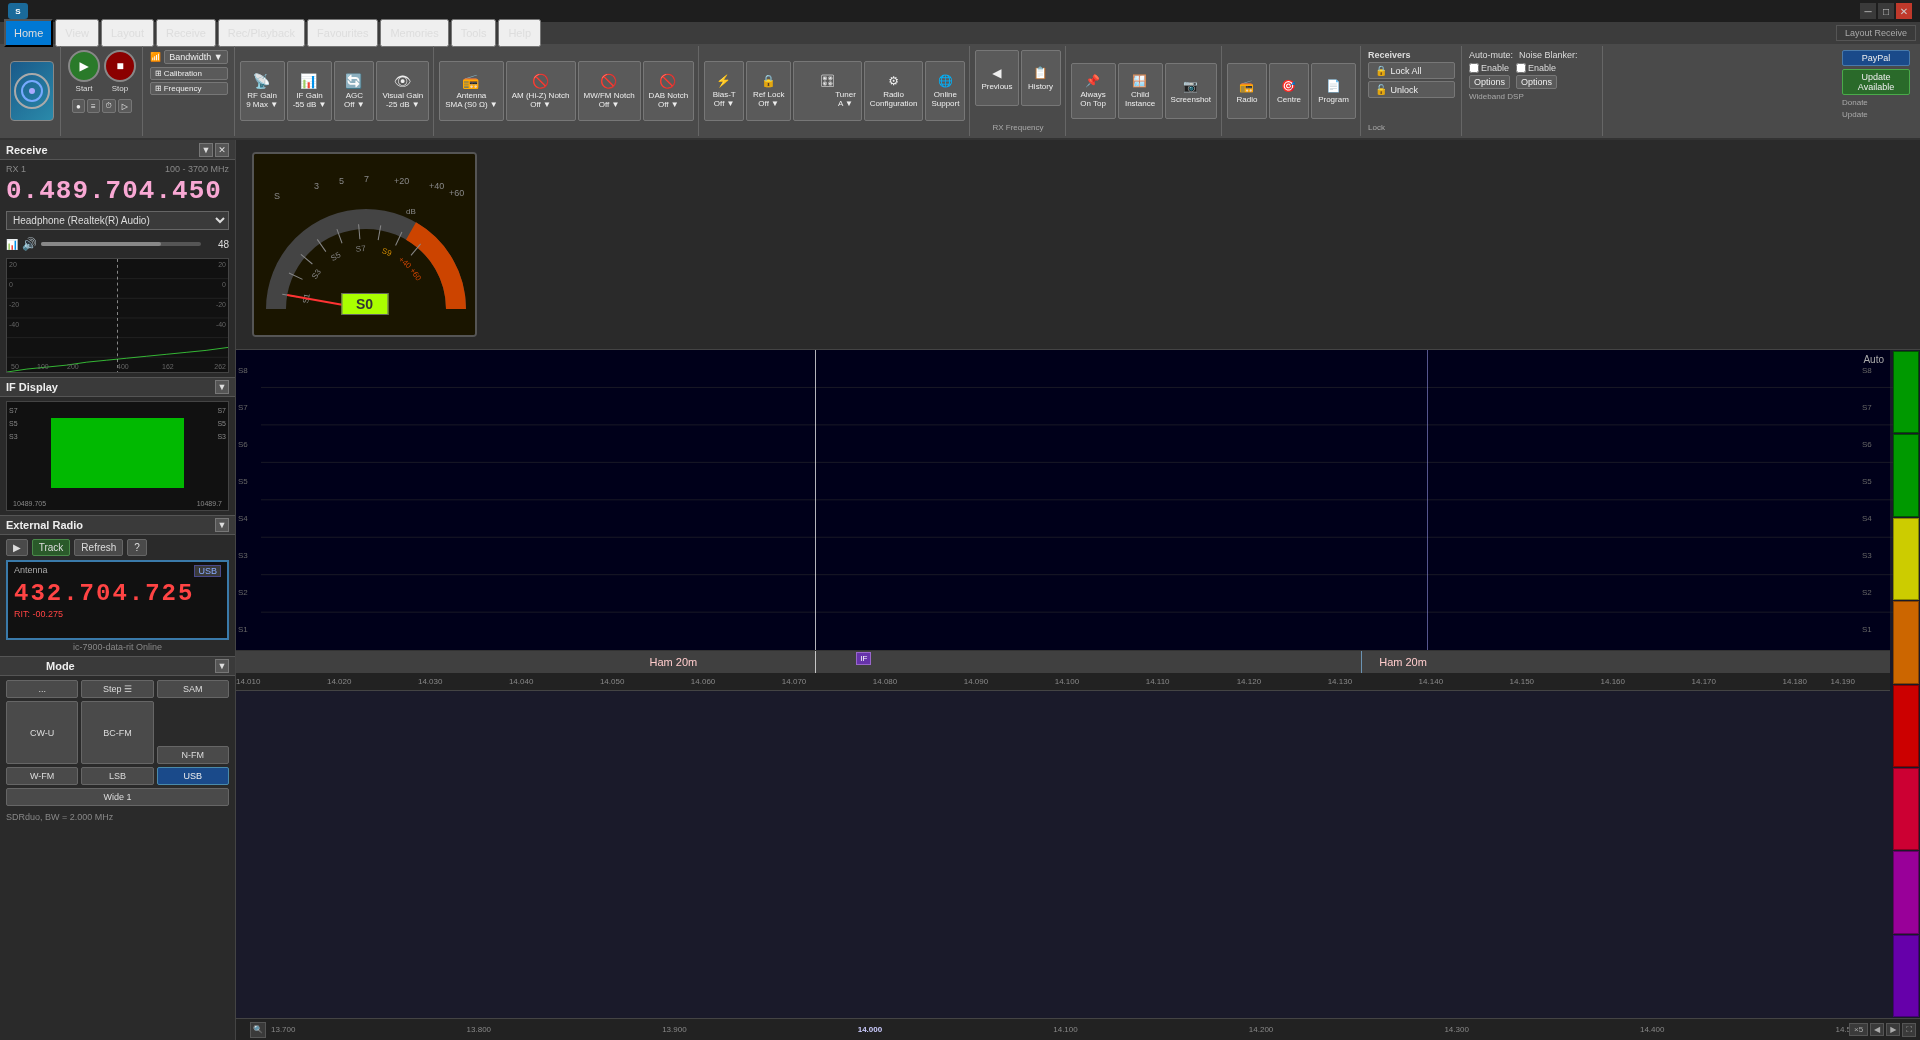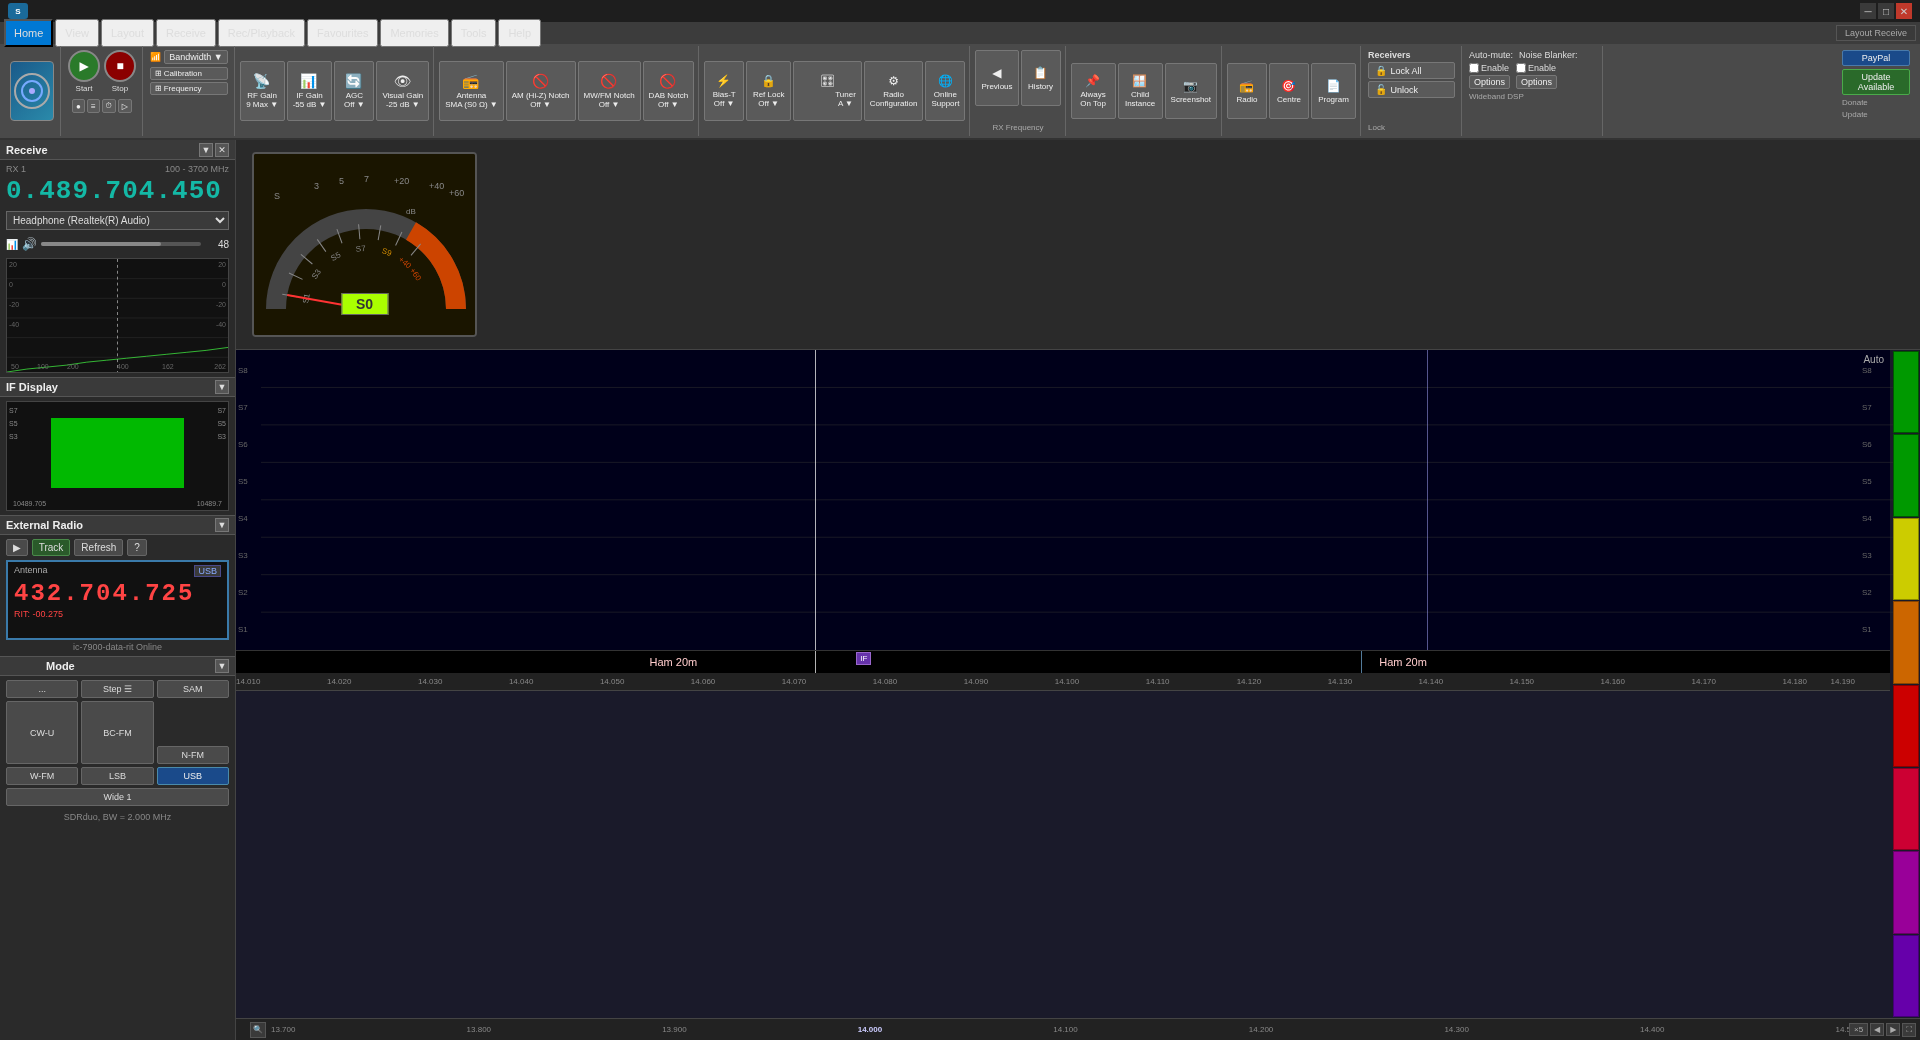--- a/index.html
+++ b/index.html
@@ -307,21 +307,21 @@
         <button style="width:14px;height:14px;background:#555;border:1px solid #777;color:#ddd;cursor:pointer;display:flex;align-items:center;justify-content:center;font-size:9px;">▼</button>
         <button style="width:14px;height:14px;background:#555;border:1px solid #777;color:#ddd;cursor:pointer;display:flex;align-items:center;justify-content:center;font-size:9px;">✕</button>
       </div>
     </div>
 
     <div style="padding:4px 6px;background:#2a2a2a;">
       <div style="display:flex;justify-content:space-between;align-items:center;">
         <span style="font-size:9px;color:#888;">RX 1</span>
         <span style="font-size:9px;color:#888;">100 - 3700 MHz</span>
       </div>
-      <div style="font-size:26px;font-weight:bold;color:#14b8a6;letter-spacing:1px;font-family:'Courier New',monospace;margin:2px 0;">0.489.704.450</div>
+      <div style="font-size:26px;font-weight:bold;color:#f9a8d4;letter-spacing:1px;font-family:'Courier New',monospace;margin:2px 0;">0.489.704.450</div>
       <select style="width:100%;background:#3a3a3a;border:1px solid #666;color:#ddd;font-size:10px;padding:2px;margin:3px 0;">
         <option>Headphone (Realtek(R) Audio)</option>
       </select>
     </div>
 
     <div style="display:flex;align-items:center;gap:4px;padding:0 6px 3px;">
       <span style="font-size:10px;">📊</span>
       <span style="font-size:12px;">🔊</span>
       <div style="flex:1;height:4px;background:#555;border-radius:2px;position:relative;cursor:pointer;">
         <div style="width:75%;height:100%;background:#888;border-radius:2px;"></div>
@@ -426,21 +426,21 @@
       </div>
       <div style="display:flex;gap:3px;">
         <button style="flex:1;background:#4a4a4a;border:1px solid #666;color:#ddd;font-size:9px;cursor:pointer;padding:3px 2px;text-align:center;border-radius:2px;">W-FM</button>
         <button style="flex:1;background:#4a4a4a;border:1px solid #666;color:#ddd;font-size:9px;cursor:pointer;padding:3px 2px;text-align:center;border-radius:2px;">LSB</button>
         <button style="flex:1;background:#1a4a8a;border:1px solid #4a8aaa;color:#eee;font-size:9px;cursor:pointer;padding:3px 2px;text-align:center;border-radius:2px;">USB</button>
       </div>
       <div style="margin-top:3px;display:flex;gap:3px;">
         <button style="flex:1;background:#4a4a4a;border:1px solid #666;color:#ddd;font-size:9px;cursor:pointer;padding:3px 12px;border-radius:2px;">Wide 1</button>
       </div>
     </div>
-    <div style="font-size:9px;color:#888;padding:2px 6px;text-align:center;">SDRduo, BW = 2.000 MHz</div>
+    <div style="font-size:9px;color:#888;padding:2px 6px;">SDRduo, BW = 2.000 MHz</div>
   </div>
 
   <div id="spectrum-area" style="flex:1;display:flex;flex-direction:column;background:#1a1a2a;position:relative;overflow:hidden;">
 
     <div style="height:210px;background:#2a2a2a;display:flex;align-items:center;padding:8px 16px;border-bottom:1px solid #444;flex-shrink:0;">
 
       <div style="width:225px;height:185px;background:#1a1500;border:2px solid #555;border-radius:4px;position:relative;overflow:hidden;flex-shrink:0;">
         <svg width="225" height="185" viewBox="0 0 225 185">
 
           <rect width="225" height="185" fill="#1a1500"></rect>
@@ -532,21 +532,21 @@
           <line x1="0%" y1="87.5%" x2="100%" y2="87.5%" stroke="#333" stroke-width="0.5"></line>
 
           <polyline points="0,90% 100%,90%" fill="none" stroke="#ffffff" stroke-width="0.5" opacity="0.3"></polyline>
         </svg>
 
         <div style="position:absolute;left:35%;top:0;bottom:0;width:1px;background:#ffffff;opacity:0.7;"></div>
 
         <div style="position:absolute;left:72%;top:0;bottom:0;width:1px;background:#aaaaff;opacity:0.5;"></div>
       </div>
 
-      <div style="position:absolute;top:45%;left:0;right:30px;height:22px;background:#000000;display:flex;align-items:center;">
+      <div style="position:absolute;top:45%;left:0;right:30px;height:22px;background:#404040;display:flex;align-items:center;">
 
         <span style="position:absolute;left:25%;font-size:11px;color:#ffcccc;">Ham 20m</span>
 
         <span style="position:absolute;right:28%;font-size:11px;color:#ffcccc;">Ham 20m</span>
 
         <div style="position:absolute;left:37.5%;top:1px;background:#6633aa;color:white;font-size:8px;padding:1px 3px;border:1px solid #9966cc;">IF</div>
 
         <div style="position:absolute;left:35%;top:0;bottom:0;width:1px;background:#fff;opacity:0.7;"></div>
 
         <div style="position:absolute;left:68%;top:0;bottom:0;width:1px;background:#88ccff;opacity:0.6;"></div>

